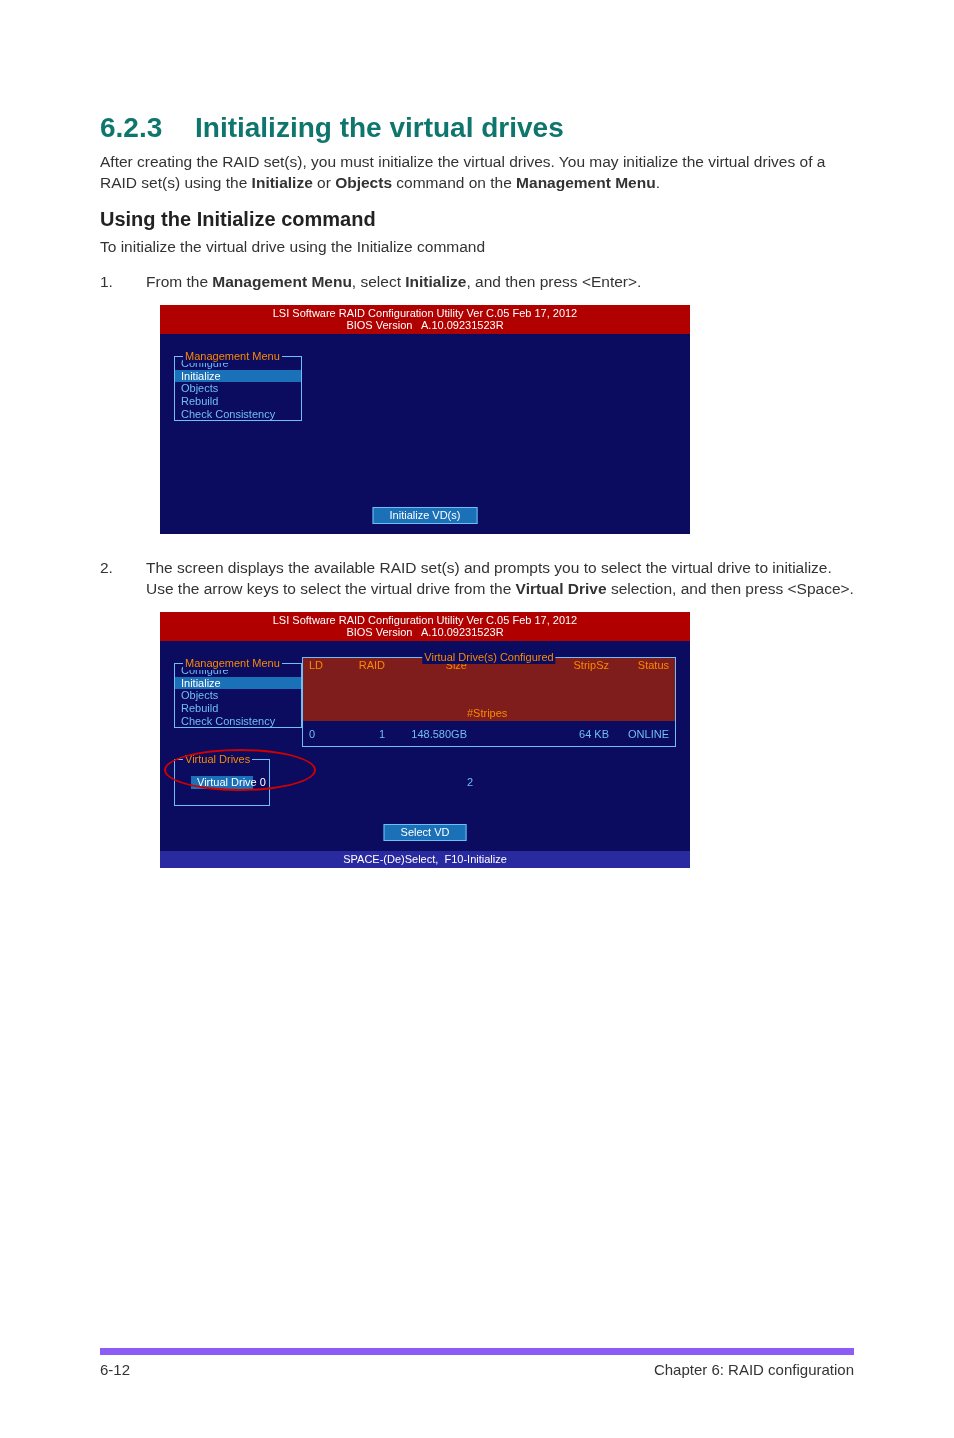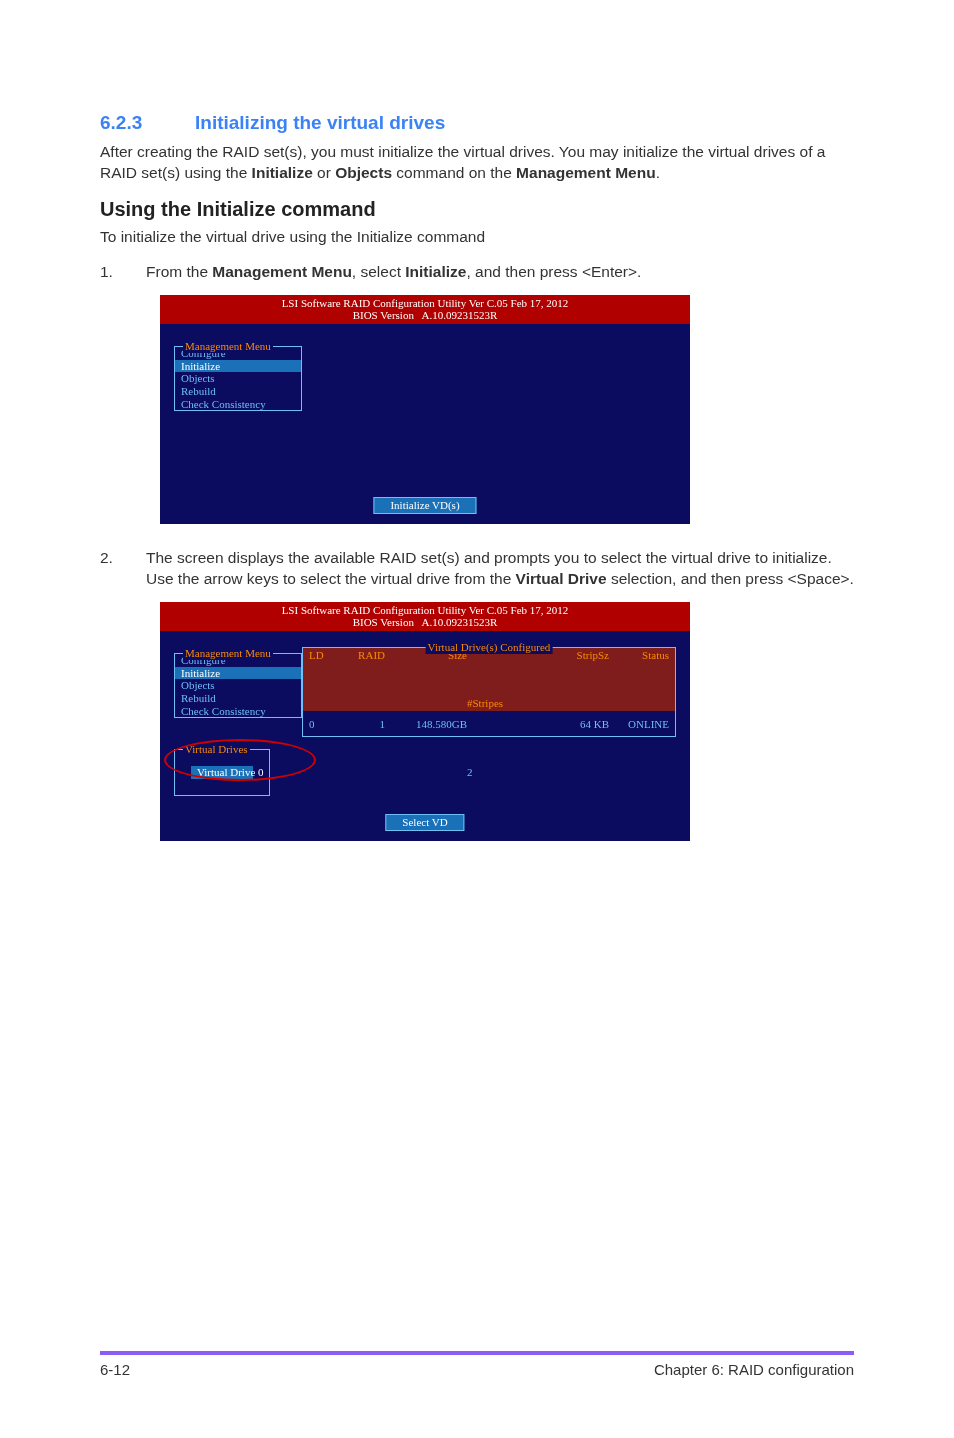--- a/index.html
+++ b/index.html
@@ -7,23 +7,23 @@
     font-family: Arial, Helvetica, sans-serif;
     background: #fff;
     color: #333;
     width: 954px;
     margin: 0 auto;
     padding: 112px 100px 40px 100px;
     position: relative;
     min-height: 1438px;
   }
   .h3 {
-    font-size: 19px;
+    font-size: 28px;
     font-weight: bold;
-    color: #3b82f6;
+    color: #0f766e;
     margin-bottom: 8px;
   }
   .h3 .num { display: inline-block; width: 95px; }
   .para {
     font-size: 15.5px;
     color: #333;
     line-height: 1.35;
     margin-bottom: 14px;
   }
   .h2sub {
@@ -39,21 +39,21 @@
     line-height: 1.35;
     margin-bottom: 12px;
   }
   .ol-item .num { width: 46px; flex-shrink: 0; }
   .ol-item .txt { flex: 1; }
   .bold { font-weight: bold; }
 
   .bios-wrap { margin: 0 0 24px 60px; }
   .bios {
     width: 530px;
-    font-family: Liberation Serif, serif;
+    font-family: Liberation Sans, sans-serif;
     font-size: 11px;
     line-height: 1.15;
     color: #fff;
   }
   .bios-hdr {
     background: #b00000;
     color: #fff;
     padding: 2px 0;
     text-align: center;
     white-space: pre;
@@ -132,21 +132,21 @@
     position: absolute;
     border: 2px solid #d00000;
     border-radius: 50%/50%;
     pointer-events: none;
   }
   .page-footer {
     position: absolute;
     bottom: 60px;
     left: 100px;
     right: 100px;
-    border-top: 4px solid #8b5cf6;
+    border-top: 7px solid #8b5cf6;
     padding-top: 6px;
     font-size: 15px;
     color: #333;
     display: flex;
     justify-content: space-between;
     align-items: flex-end;
   }
 </style>
 </head>
 <body>
@@ -229,19 +229,20 @@
 
       <div class="menu-box" style="top:118px;left:14px;width:96px;">
         <span class="menu-title">Virtual Drives</span>
         <div class="menu-item sel" style="margin:16px;">Virtual Drive 0</div>
       </div>
 
       <div class="red-circle" style="top:108px;left:4px;width:152px;height:42px;"></div>
 
       <div class="hl" style="bottom:10px;left:50%;transform:translateX(-50%);">Select VD</div>
     </div>
+    <div class="bios-footer">SPACE-(De)Select,  F10-Initialize</div>
   </div>
 </div>
 
 <div class="page-footer">
   <span>6-12</span>
   <span>Chapter 6: RAID configuration</span>
 </div>
 
 </body></html>

